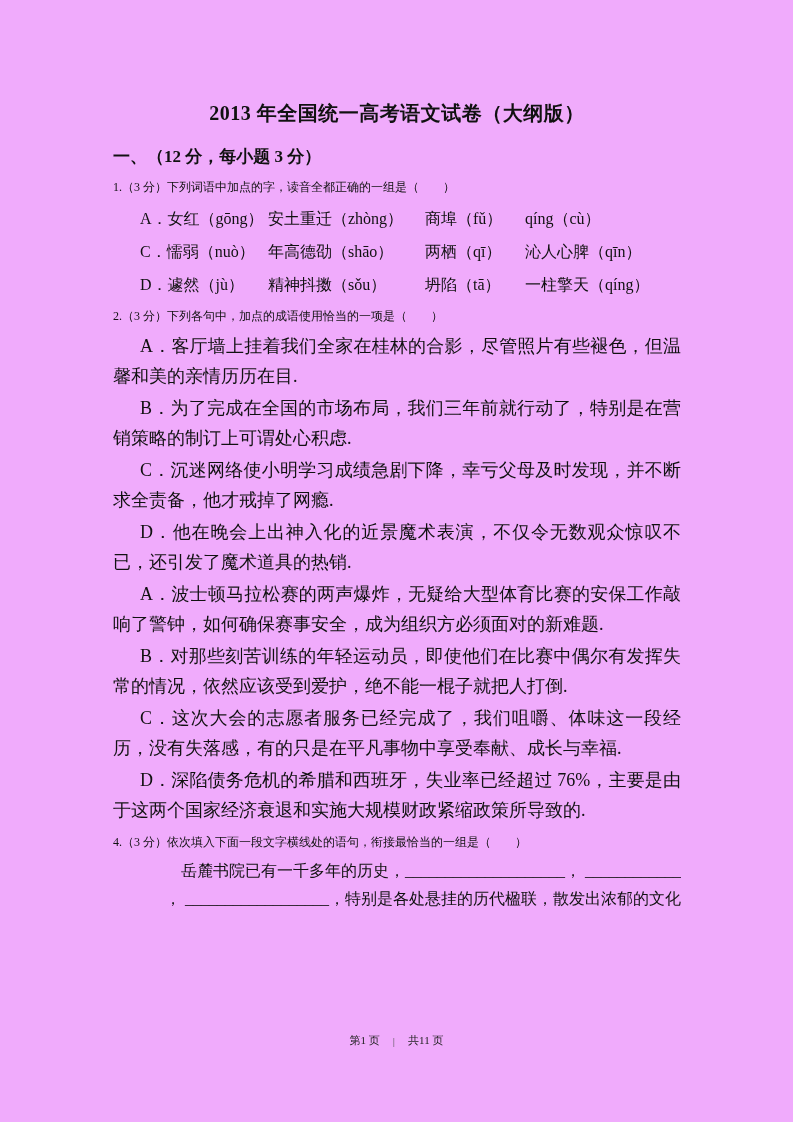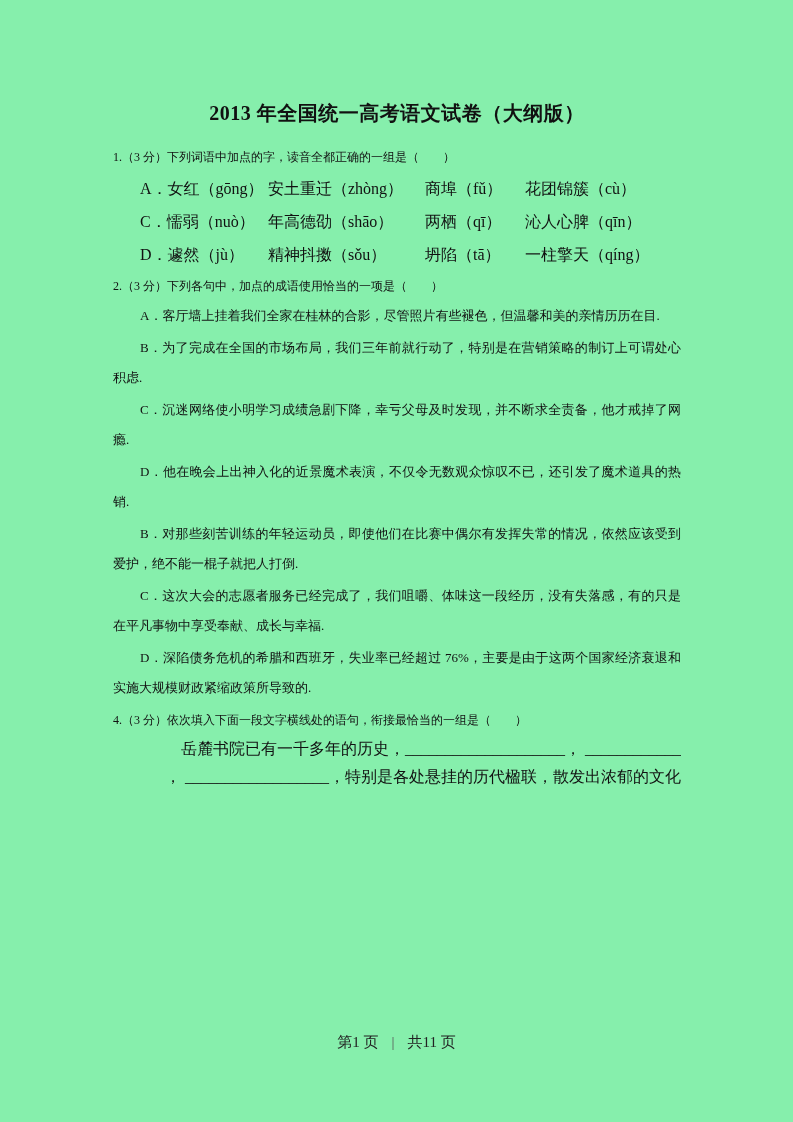--- a/index.html
+++ b/index.html
@@ -1,21 +1,21 @@
 <!DOCTYPE html>
 <html><head>
 <meta charset="utf-8">
 <style>
   html, body { margin: 0; padding: 0; background: #ffffff; }
   .page {
     position: relative;
     width: 793px;
     height: 1122px;
     margin: 0 auto;
-    background: #86efac;
+    background: #f0abfc;
     font-family: "Liberation Serif", "DejaVu Serif", serif;
     color: #111111;
     overflow: hidden;
     text-decoration: underline;
   }
   .content {
     position: absolute;
     left: 113px;
     right: 112px;
     top: 99px;
@@ -42,21 +42,21 @@
   .q1-options { margin: 0; }
   .q1-row {
     display: grid;
     grid-template-columns: 128px 157px 100px auto;
     padding-left: 27px;
     font-size: 16px;
     line-height: 33px;
     white-space: nowrap;
   }
   .opt-para {
-    font-size: 13px;
+    font-size: 18px;
     line-height: 30px;
     text-align: justify;
     text-indent: 27px;
     margin: 0 0 2px 0;
   }
   .q4-line {
     font-size: 16px;
     line-height: 28px;
     white-space: pre;
     overflow: hidden;
@@ -65,43 +65,44 @@
   .q4-line.indent { padding-left: 32px; }
   .page-footer {
     position: absolute;
     left: 0;
     right: 0;
     top: 1033px;
     display: flex;
     justify-content: center;
     align-items: center;
     gap: 13px;
-    font-size: 15px;
+    font-size: 11px;
     color: #222222;
     font-family: "Liberation Serif", "DejaVu Serif", serif;
   }
   .page-footer .sep { color: #555555; }
 </style>
 </head>
 <body>
 
 <div class="page">
   <div class="content">
 
     <h1 class="doc-title">2013 年全国统一高考语文试卷（大纲版）</h1>
 
+    <div class="section-header">一、（12 分，每小题 3 分）</div>
 
     <div>
       <p class="stem">1.（3 分）下列词语中加点的字，读音全都正确的一组是（　　）</p>
       <div class="q1-options">
         <div class="q1-row">
           <span>A．女红（gōng）</span>
           <span>安土重迁（zhòng）</span>
           <span>商埠（fǔ）</span>
-          <span>花团锦簇（cù）</span>
+          <span>qíng（cù）</span>
         </div>
         <div class="q1-row">
           <span>C．懦弱（nuò）</span>
           <span>年高德劭（shāo）</span>
           <span>两栖（qī）</span>
           <span>沁人心脾（qīn）</span>
         </div>
         <div class="q1-row">
           <span>D．遽然（jù）</span>
           <span>精神抖擞（sǒu）</span>
@@ -113,20 +114,21 @@
 
     <div>
       <p class="stem">2.（3 分）下列各句中，加点的成语使用恰当的一项是（　　）</p>
       <p class="opt-para">A．客厅墙上挂着我们全家在桂林的合影，尽管照片有些褪色，但温馨和美的亲情历历在目.</p>
       <p class="opt-para">B．为了完成在全国的市场布局，我们三年前就行动了，特别是在营销策略的制订上可谓处心积虑.</p>
       <p class="opt-para">C．沉迷网络使小明学习成绩急剧下降，幸亏父母及时发现，并不断求全责备，他才戒掉了网瘾.</p>
       <p class="opt-para">D．他在晚会上出神入化的近景魔术表演，不仅令无数观众惊叹不已，还引发了魔术道具的热销.</p>
     </div>
 
     <div>
+      <p class="opt-para">A．波士顿马拉松赛的两声爆炸，无疑给大型体育比赛的安保工作敲响了警钟，如何确保赛事安全，成为组织方必须面对的新难题.</p>
       <p class="opt-para">B．对那些刻苦训练的年轻运动员，即使他们在比赛中偶尔有发挥失常的情况，依然应该受到爱护，绝不能一棍子就把人打倒.</p>
       <p class="opt-para">C．这次大会的志愿者服务已经完成了，我们咀嚼、体味这一段经历，没有失落感，有的只是在平凡事物中享受奉献、成长与幸福.</p>
       <p class="opt-para">D．深陷债务危机的希腊和西班牙，失业率已经超过 76%，主要是由于这两个国家经济衰退和实施大规模财政紧缩政策所导致的.</p>
     </div>
 
     <div>
       <p class="stem">4.（3 分）依次填入下面一段文字横线处的语句，衔接最恰当的一组是（　　）</p>
       <div class="q4-line indent">岳麓书院已有一千多年的历史，____________________， ____________</div>
       <div class="q4-line">， __________________，特别是各处悬挂的历代楹联，散发出浓郁的文化</div>
     </div>

